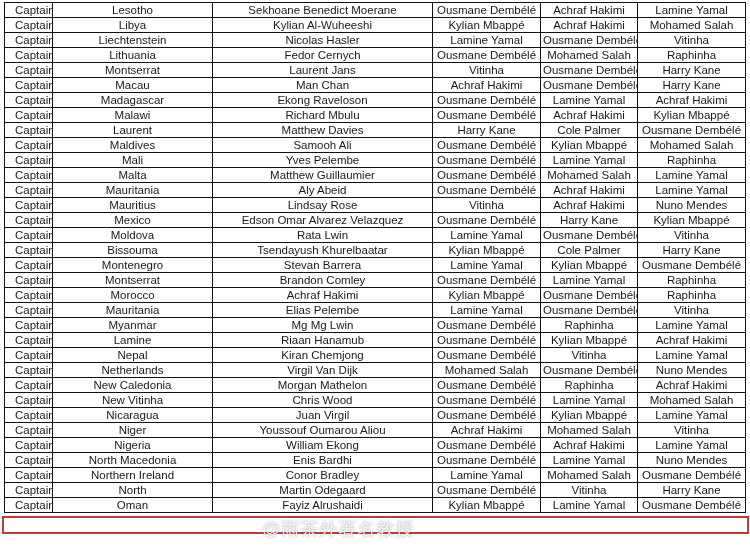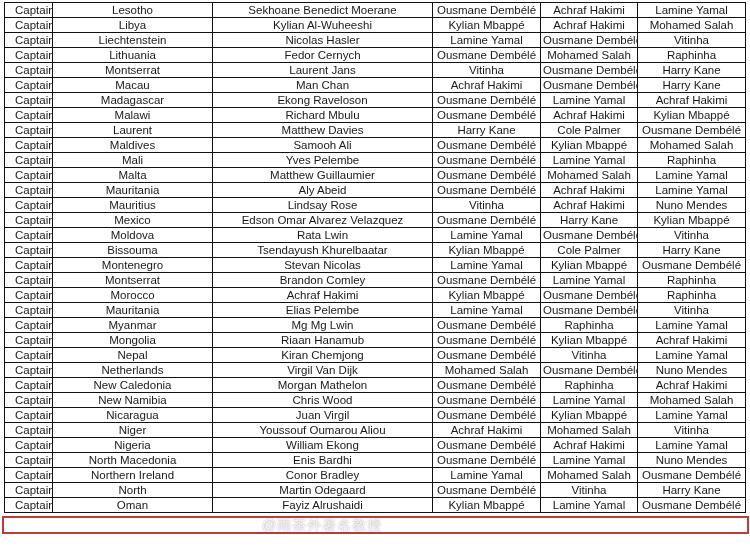--- a/index.html
+++ b/index.html
@@ -24,21 +24,21 @@
   col.c-captain { width: 220px; }
   col.c-v1 { width: 108px; }
   col.c-v2 { width: 97px; }
   col.c-v3 { width: 108px; }
   .highlight-box {
     position: absolute; left: 2px; top: 516px; width: 743px; height: 14px;
     border: 2px solid #c0393b; pointer-events: none;
   }
   .watermark {
     position: absolute; left: 262px; top: 517px;
-    font-size: 14px; color: rgba(255,255,255,0.85);
+    font-size: 18px; color: rgba(255,255,255,0.85);
     text-shadow: 0 0 2px rgba(80,80,80,0.6);
     letter-spacing: 1px; pointer-events: none; white-space: nowrap;
   }
 </style>
 </head>
 <body>
 
 <table class="captains">
   <colgroup>
     <col class="c-role">
@@ -181,21 +181,21 @@
         <td class="role">Captain</td>
         <td>Bissouma</td>
         <td>Tsendayush Khurelbaatar</td>
         <td>Kylian Mbappé</td>
         <td>Cole Palmer</td>
         <td>Harry Kane</td>
       </tr>
       <tr>
         <td class="role">Captain</td>
         <td>Montenegro</td>
-        <td>Stevan Nicolas</td>
+        <td>Stevan Barrera</td>
         <td>Lamine Yamal</td>
         <td>Kylian Mbappé</td>
         <td>Ousmane Dembélé</td>
       </tr>
       <tr>
         <td class="role">Captain</td>
         <td>Montserrat</td>
         <td>Brandon Comley</td>
         <td>Ousmane Dembélé</td>
         <td>Lamine Yamal</td>
@@ -220,21 +220,21 @@
       <tr>
         <td class="role">Captain</td>
         <td>Myanmar</td>
         <td>Mg Mg Lwin</td>
         <td>Ousmane Dembélé</td>
         <td>Raphinha</td>
         <td>Lamine Yamal</td>
       </tr>
       <tr>
         <td class="role">Captain</td>
-        <td>Mongolia</td>
+        <td>Lamine</td>
         <td>Riaan Hanamub</td>
         <td>Ousmane Dembélé</td>
         <td>Kylian Mbappé</td>
         <td>Achraf Hakimi</td>
       </tr>
       <tr>
         <td class="role">Captain</td>
         <td>Nepal</td>
         <td>Kiran Chemjong</td>
         <td>Ousmane Dembélé</td>
@@ -252,21 +252,21 @@
       <tr>
         <td class="role">Captain</td>
         <td>New Caledonia</td>
         <td>Morgan Mathelon</td>
         <td>Ousmane Dembélé</td>
         <td>Raphinha</td>
         <td>Achraf Hakimi</td>
       </tr>
       <tr>
         <td class="role">Captain</td>
-        <td>New Namibia</td>
+        <td>New Vitinha</td>
         <td>Chris Wood</td>
         <td>Ousmane Dembélé</td>
         <td>Lamine Yamal</td>
         <td>Mohamed Salah</td>
       </tr>
       <tr>
         <td class="role">Captain</td>
         <td>Nicaragua</td>
         <td>Juan Virgil</td>
         <td>Ousmane Dembélé</td>

